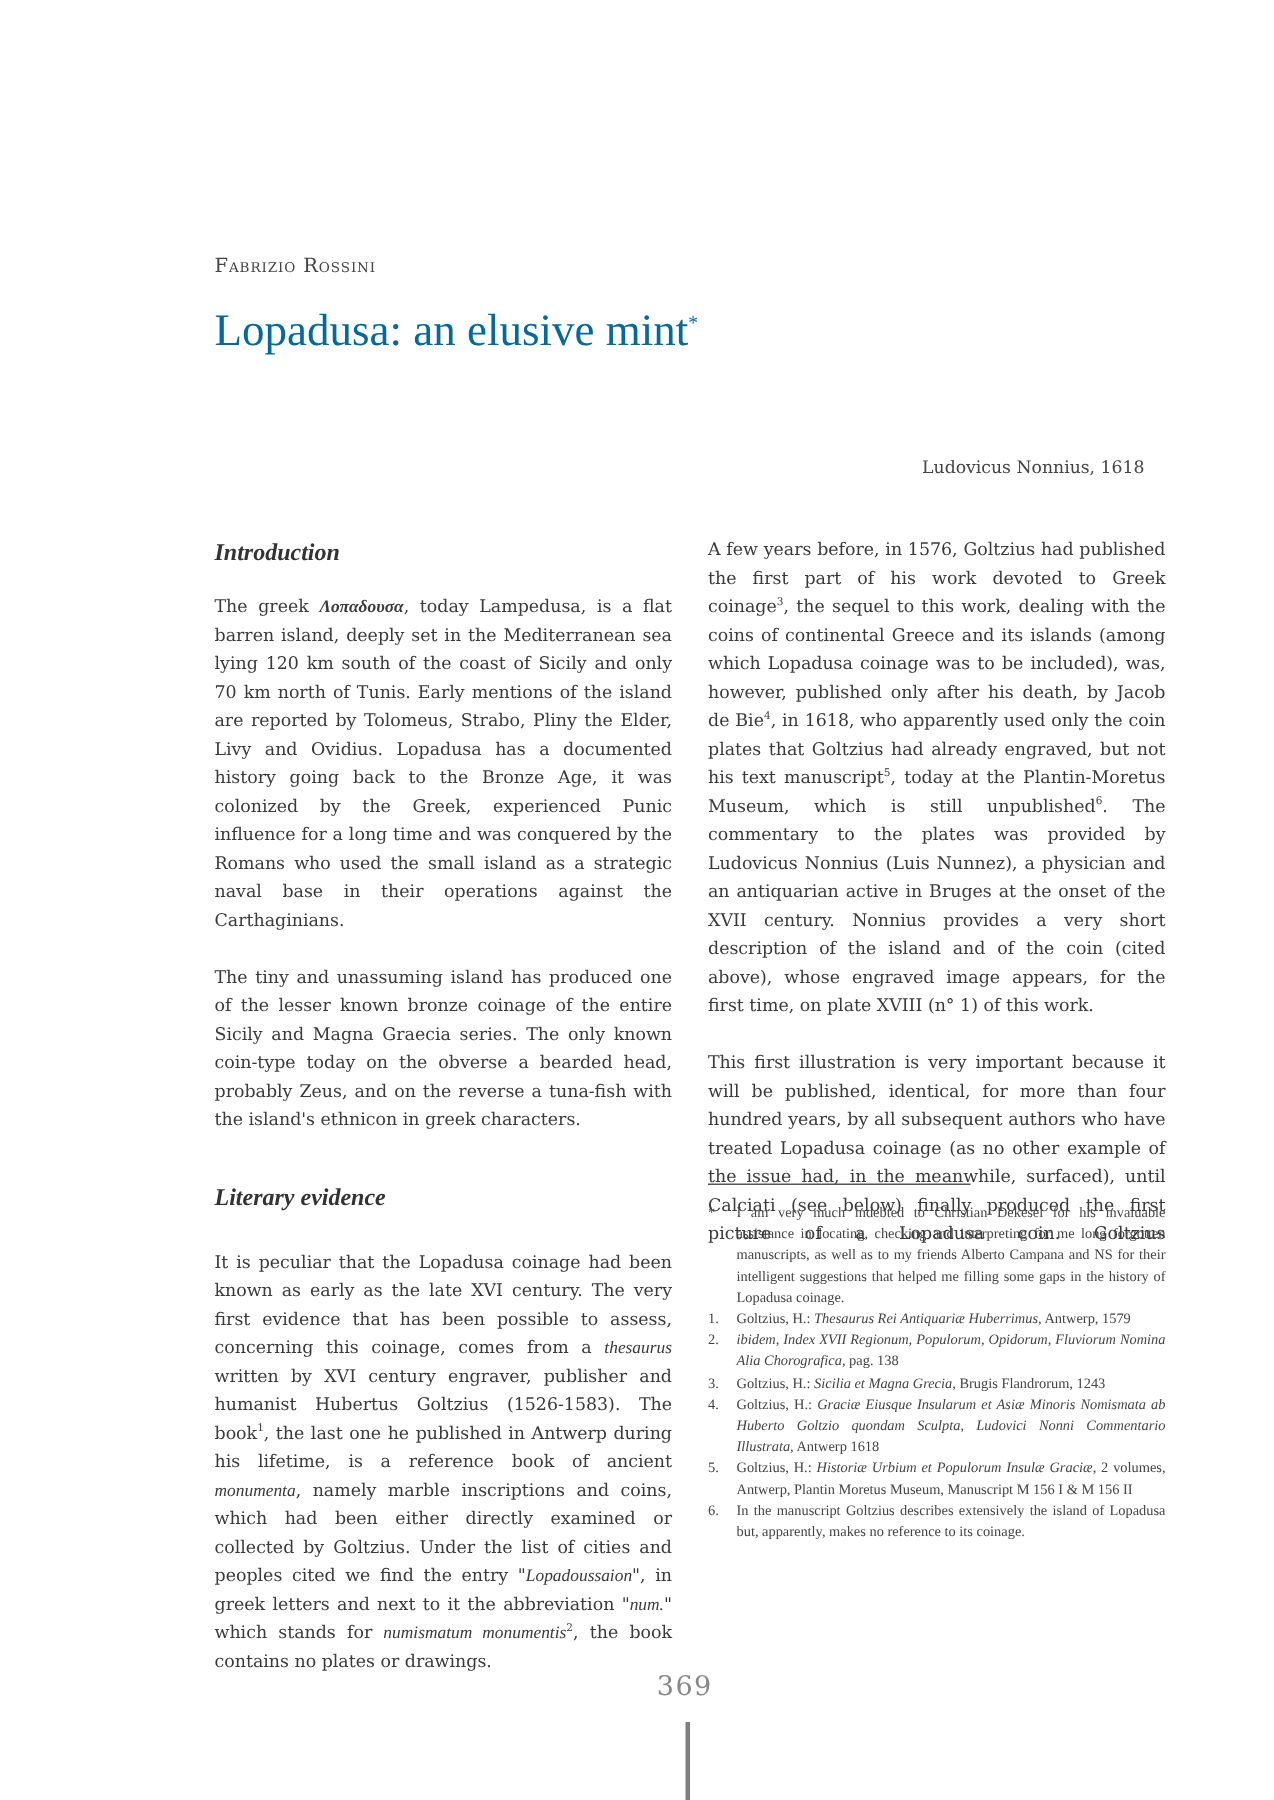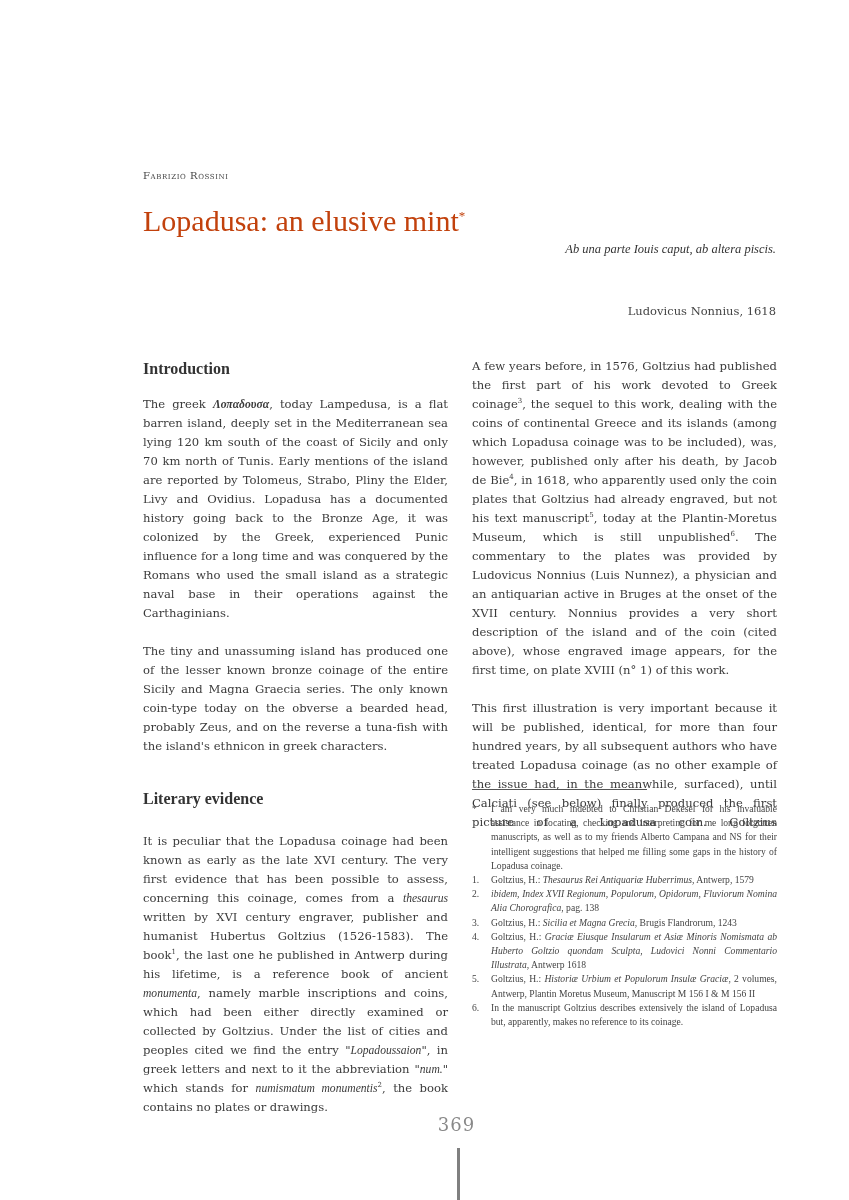--- a/index.html
+++ b/index.html
@@ -3,46 +3,46 @@
 <meta charset="utf-8">
 <style>
   html, body { margin: 0; padding: 0; background: #ffffff; }
   body {
     width: 849px; height: 1200px; position: relative; overflow: hidden;
     font-family: "DejaVu Serif", "Liberation Serif", serif;
     color: #3a3a3a;
   }
   .author {
     position: absolute; left: 143px; top: 170px;
-    font-size: 10px; letter-spacing: 0.6px; font-variant: small-caps;
+    font-size: 13px; letter-spacing: 0.6px; font-variant: small-caps;
     color: #444;
   }
   .title {
     position: absolute; left: 143px; top: 204px;
     font-family: "Liberation Serif", serif;
-    font-size: 30px; color: #c2410c; font-weight: normal;
+    font-size: 30px; color: #0369a1; font-weight: normal;
   }
   .title sup { font-size: 13px; vertical-align: super; }
   .epigraph {
     position: absolute; right: 73px; top: 240px; width: 400px;
     text-align: right; font-family: "Liberation Serif", serif;
     font-style: italic; font-size: 12.5px; line-height: 19px; color: #333;
   }
   .epigraph-source {
-    position: absolute; right: 73px; top: 304px;
+    position: absolute; right: 86px; top: 304px;
     font-size: 11.5px; color: #444;
   }
   .col {
     position: absolute; width: 305px;
     font-size: 11.6px; line-height: 19px; text-align: justify;
   }
   .col-left { left: 143px; top: 358px; }
   .col-right { left: 472px; top: 357px; }
   .heading {
-    font-family: "Liberation Serif", serif; 
+    font-family: "Liberation Serif", serif; font-style: italic;
     font-size: 16px; color: #333; margin: 0 0 15px 0; line-height: 22px;
   }
   .col p { margin: 0; }
   .gap { height: 19px; }
   .gap-big { height: 32px; }
   .col-left .heading.second { margin-top: 0; margin-bottom: 22px; }
   .greek { font-style: italic; font-weight: bold; font-family: "Liberation Serif", serif; margin-top: 37px; }
   .it { font-style: italic; font-family: "Liberation Serif", serif; }
   sup.fn { font-size: 7px; vertical-align: super; line-height: 0; }
   .fn-rule {
@@ -68,21 +68,20 @@
 </style>
 </head>
 <body>
 
 <div class="author">Fabrizio Rossini</div>
 <h1 class="title" style="margin:0;">
   <span>Lopadusa: an elusive mint</span><sup>*</sup>
 </h1>
 
 <div class="epigraph">
-  <div>Ab una parte Iouis caput, ab altera piscis.</div>
 </div>
 <div class="epigraph-source">Ludovicus Nonnius, 1618</div>
 
 <div class="col col-left">
   <h2 class="heading">Introduction</h2>
   <p><span>The greek </span><span class="greek">Λοπαδουσα</span><span>, today Lampedusa, is a flat barren island, deeply set in the Mediterranean sea lying 120 km south of the coast of Sicily and only 70 km north of Tunis. Early mentions of the island are reported by Tolomeus, Strabo, Pliny the Elder, Livy and Ovidius. Lopadusa has a documented history going back to the Bronze Age, it was colonized by the Greek, experienced Punic influence for a long time and was conquered by the Romans who used the small island as a strategic naval base in their operations against the Carthaginians.</span></p>
   <div class="gap"></div>
   <p>The tiny and unassuming island has produced one of the lesser known bronze coinage of the entire Sicily and Magna Graecia series. The only known coin-type today on the obverse a bearded head, probably Zeus, and on the reverse a tuna-fish with the island's ethnicon in greek characters.</p>
   <div class="gap-big"></div>
   <h2 class="heading second">Literary evidence</h2>

